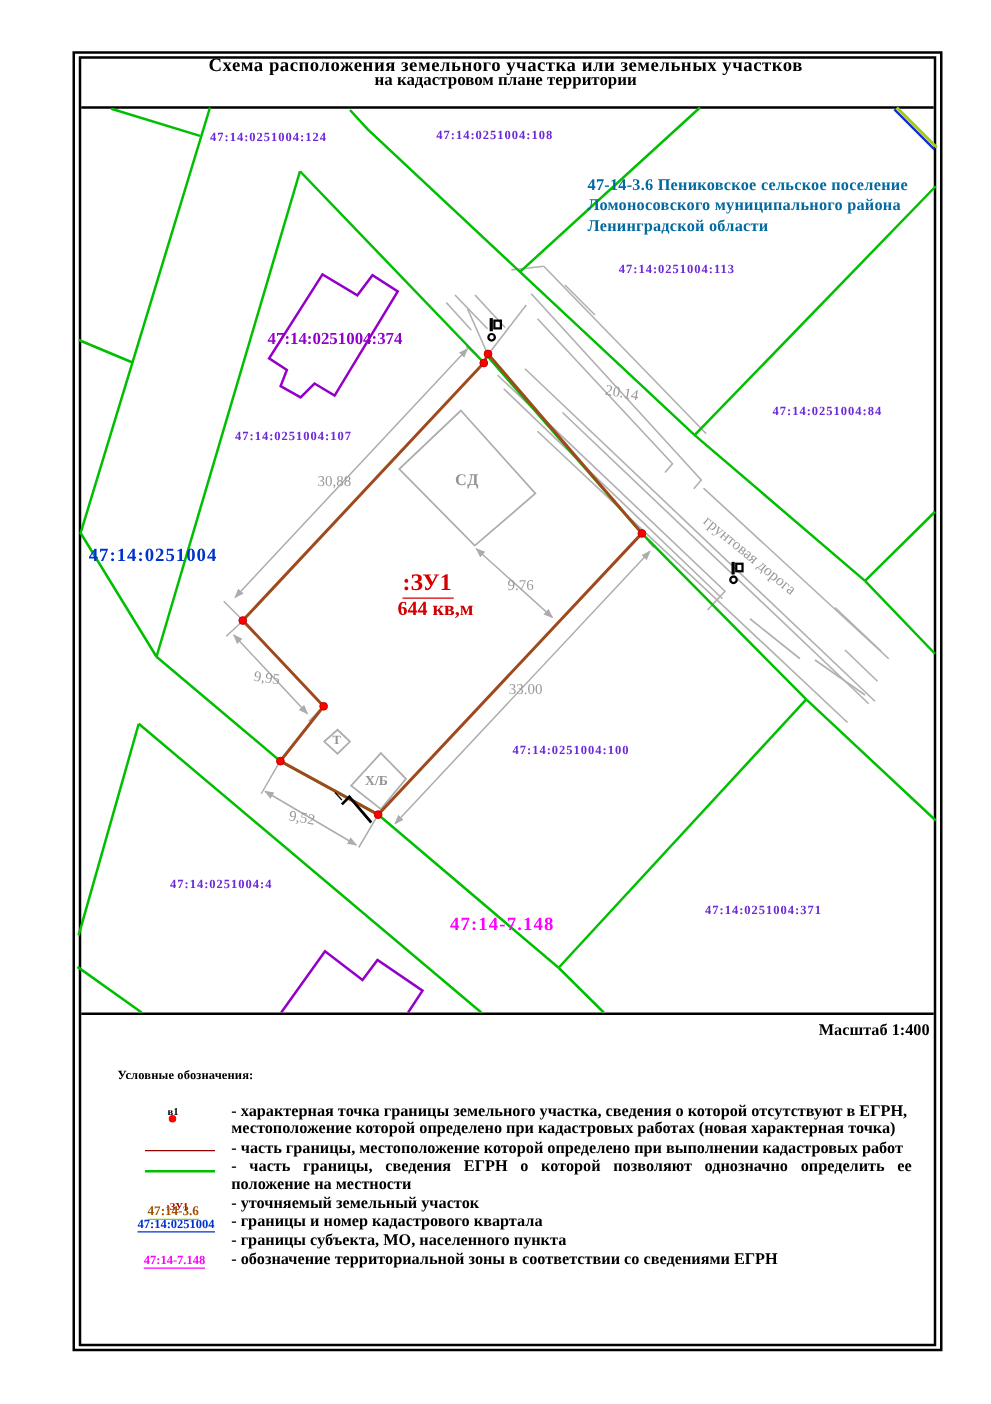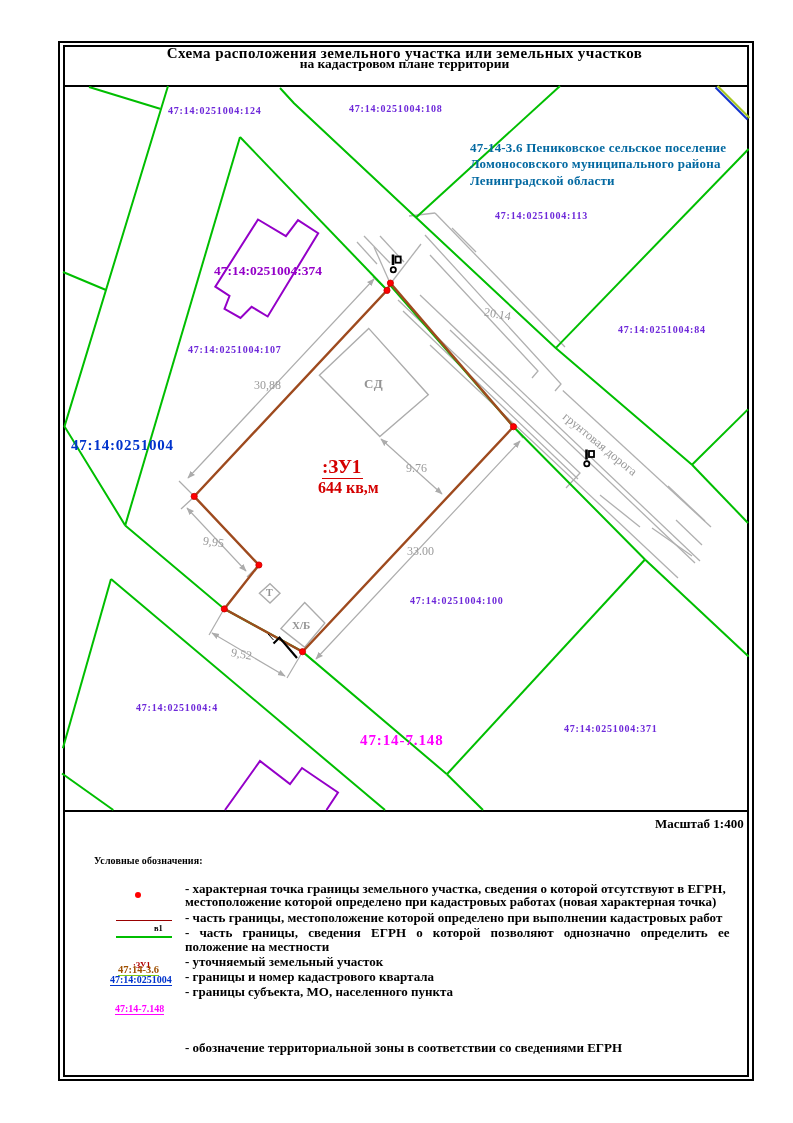--- a/index.html
+++ b/index.html
@@ -149,29 +149,29 @@
 <div class="abs gray" style="left:406px;top:461px;">9.76</div>
 <div class="abs gray" style="left:407px;top:544px;">33.00</div>
 <div class="abs gray" style="left:231px;top:647px;transform:rotate(10deg);">9,52</div>
 <div class="abs gray" style="left:484px;top:307px;transform:rotate(10deg);">20.14</div>
 <div class="abs gray" style="left:364px;top:376px;font-size:13px;letter-spacing:1px;font-weight:bold;color:#949494;">СД</div>
 <div class="abs gray" style="left:292px;top:619px;font-size:11px;font-weight:bold;color:#949494;">Х/Б</div>
 <div class="abs gray" style="left:266px;top:587px;font-size:10px;font-weight:bold;color:#949494;">Т</div>
 
 <div class="abs" style="left:94px;top:855px;font-weight:bold;font-size:10px;color:#000;letter-spacing:0.1px;">Условные обозначения:</div>
 <div class="abs" style="left:135px;top:891.5px;width:6px;height:6px;border-radius:50%;background:#FF0000;"></div>
-<div class="abs" style="left:154px;top:884px;font-weight:bold;font-size:8.5px;color:#000;margin-top:39px;">в1</div>
+<div class="abs" style="left:134px;top:884px;font-weight:bold;font-size:8.5px;color:#000;">в1</div>
 <div class="abs" style="left:116px;top:920px;width:56px;height:1.3px;background:#990000;"></div>
 <div class="abs" style="left:116px;top:936px;width:56px;height:2px;background:#00BE00;"></div>
 <div class="abs" style="left:133px;top:960px;font-weight:bold;font-size:8.5px;color:#B00000;">:ЗУ1</div>
 <div class="abs" style="left:110px;top:974px;font-weight:bold;font-size:10px;color:#0033CC;border-bottom:1px solid #0033CC;">47:14:0251004</div>
 <div class="abs" style="left:118px;top:964px;font-weight:bold;font-size:10.5px;color:#A05000;border-bottom:1px solid #84cc16;">47:14-3.6</div>
 <div class="abs" style="left:115px;top:1002.5px;font-weight:bold;font-size:10px;color:#FF00FF;border-bottom:1px solid #FF00FF;">47:14-7.148</div>
 <div class="abs lt" style="left:185px;top:881px;">- характерная точка границы земельного участка, сведения о которой отсутствуют в ЕГРН,</div>
 <div class="abs lt" style="left:185px;top:894px;">местоположение которой определено при кадастровых работах (новая характерная точка)</div>
 <div class="abs lt" style="left:185px;top:909.5px;">- часть границы, местоположение которой определено при выполнении кадастровых работ</div>
 <div class="abs lt" style="left:185px;top:924.5px;word-spacing:6.9px;" id="just">- часть границы, сведения ЕГРН о которой позволяют однозначно определить ее</div>
 <div class="abs lt" style="left:185px;top:938.5px;">положение на местности</div>
 <div class="abs lt" style="left:185px;top:953.5px;">- уточняемый земельный участок</div>
 <div class="abs lt" style="left:185px;top:968.5px;">- границы и номер кадастрового квартала</div>
 <div class="abs lt" style="left:185px;top:983.5px;">- границы субъекта, МО, населенного пункта</div>
-<div class="abs lt" style="left:185px;top:998.5px;margin-top:41px;">- обозначение территориальной зоны в соответствии со сведениями ЕГРН</div>
+<div class="abs lt" style="left:185px;top:998.5px;">- обозначение территориальной зоны в соответствии со сведениями ЕГРН</div>
 <style>.lt{font-weight:bold;font-size:13px;color:#000;}</style>
 
 </body></html>

